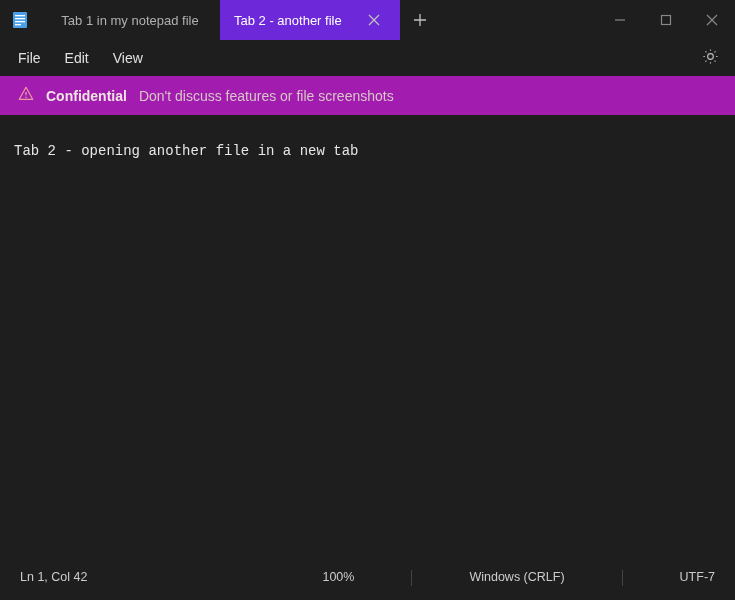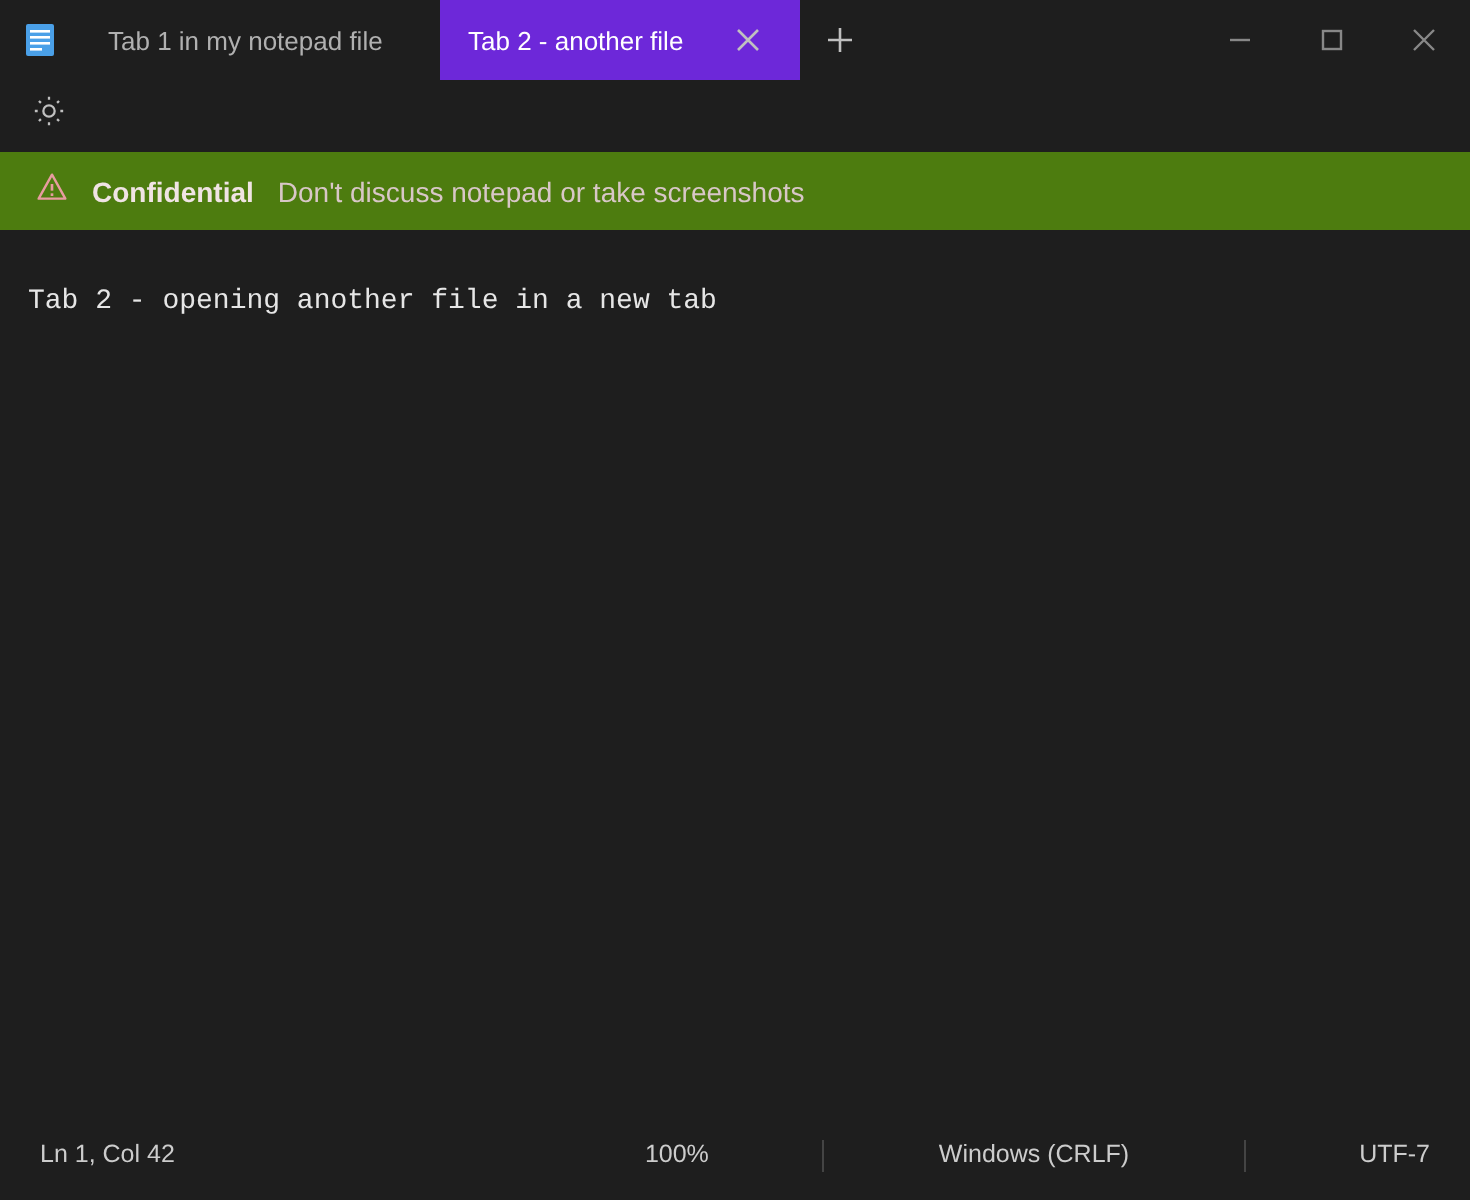--- a/index.html
+++ b/index.html
@@ -18,21 +18,21 @@
     }
     .app-icon {
       width: 40px;
       display: flex; align-items: center; justify-content: center;
     }
     .tabs { display: flex; align-items: stretch; flex: 1; }
     .tab {
       display: flex; align-items: center;
       padding: 16px 14px; gap: 10px;
       color: #c8c8c8; font-size: 13px;
-      cursor: pointer; min-width: 180px;
+      cursor: pointer; min-width: 180px; justify-content: center;
     }
     .tab.inactive { background: transparent; color: #b0b0b0; }
     .tab.active { background: #6d28d9; color: #ffffff; }
     .tab-close {
       width: 24px; height: 24px;
       display: flex; align-items: center; justify-content: center;
       margin-left: auto; font-size: 16px; color: #c0c0c0;
     }
     .new-tab {
       width: 40px; display: flex; align-items: center; justify-content: center;
@@ -46,21 +46,21 @@
     .menubar {
       height: 36px; display: flex; align-items: center;
       padding: 0 6px; background: #1e1e1e;
       justify-content: space-between;
     }
     .menu-items { display: flex; }
     .menu-item { padding: 4px 12px; font-size: 14px; color: #e0e0e0; cursor: pointer; }
     .settings-icon { padding: 0 10px; color: #c0c0c0; cursor: pointer; }
     .banner {
       display: flex; align-items: center; gap: 12px;
-      background: #4d7c0f; padding: 10px 18px;
+      background: #a21caf; padding: 10px 18px;
       font-size: 14px;
     }
     .banner-label { font-weight: 600; color: #f0e4e4; }
     .banner-text { color: #d8c7c7; }
     .editor {
       flex: 1; background: #1e1e1e;
       padding: 14px 14px;
       font-family: 'Consolas', 'Courier New', monospace;
       font-size: 14px; color: #e6e6e6;
       white-space: pre; overflow: auto; margin-top: 14px;
@@ -118,38 +118,43 @@
     </div>
     <div class="win-btn">
       <svg width="12" height="12" viewBox="0 0 12 12">
           <path d="M1 1 L11 11 M11 1 L1 11" stroke="#888" stroke-width="1.2"></path>
         </svg>
     </div>
   </div>
 </div>
 
 <div class="menubar">
+  <div class="menu-items">
+    <div class="menu-item">File</div>
+    <div class="menu-item">Edit</div>
+    <div class="menu-item">View</div>
+  </div>
   <div class="settings-icon">
     <svg width="17" height="17" viewBox="0 0 24 24">
       <path fill="none" stroke="#c0c0c0" stroke-width="1.6" d="M12 8a4 4 0 100 8 4 4 0 000-8z"></path>
       <path fill="none" stroke="#c0c0c0" stroke-width="1.6" d="M12 2v2M12 20v2M4.9 4.9l1.4 1.4M17.7 17.7l1.4 1.4M2 12h2M20 12h2M4.9 19.1l1.4-1.4M17.7 6.3l1.4-1.4"></path>
     </svg>
   </div>
 </div>
 
 <div class="banner">
   <span>
     <svg width="16" height="16" viewBox="0 0 24 24">
       <path d="M12 2 L22 20 H2 Z" fill="none" stroke="#e89ca0" stroke-width="1.8" stroke-linejoin="round"></path>
       <rect x="11" y="9" width="2" height="5" fill="#e89ca0"></rect>
       <rect x="11" y="16" width="2" height="2" fill="#e89ca0"></rect>
     </svg>
   </span>
   <span class="banner-label">Confidential</span>
-  <span class="banner-text">Don't discuss notepad or take screenshots</span>
+  <span class="banner-text">Don't discuss features or file screenshots</span>
 </div>
 
 <div class="editor">Tab 2 - opening another file in a new tab</div>
 
 <div class="statusbar">
   <div class="status-left">Ln 1, Col 42</div>
   <div class="status-group">
     <span>100%</span>
     <span class="sep"></span>
     <span>Windows (CRLF)</span>

